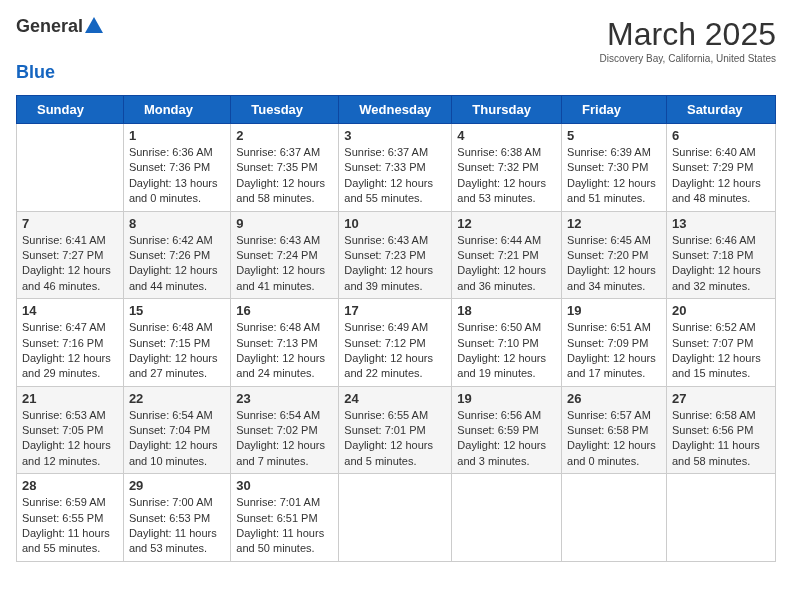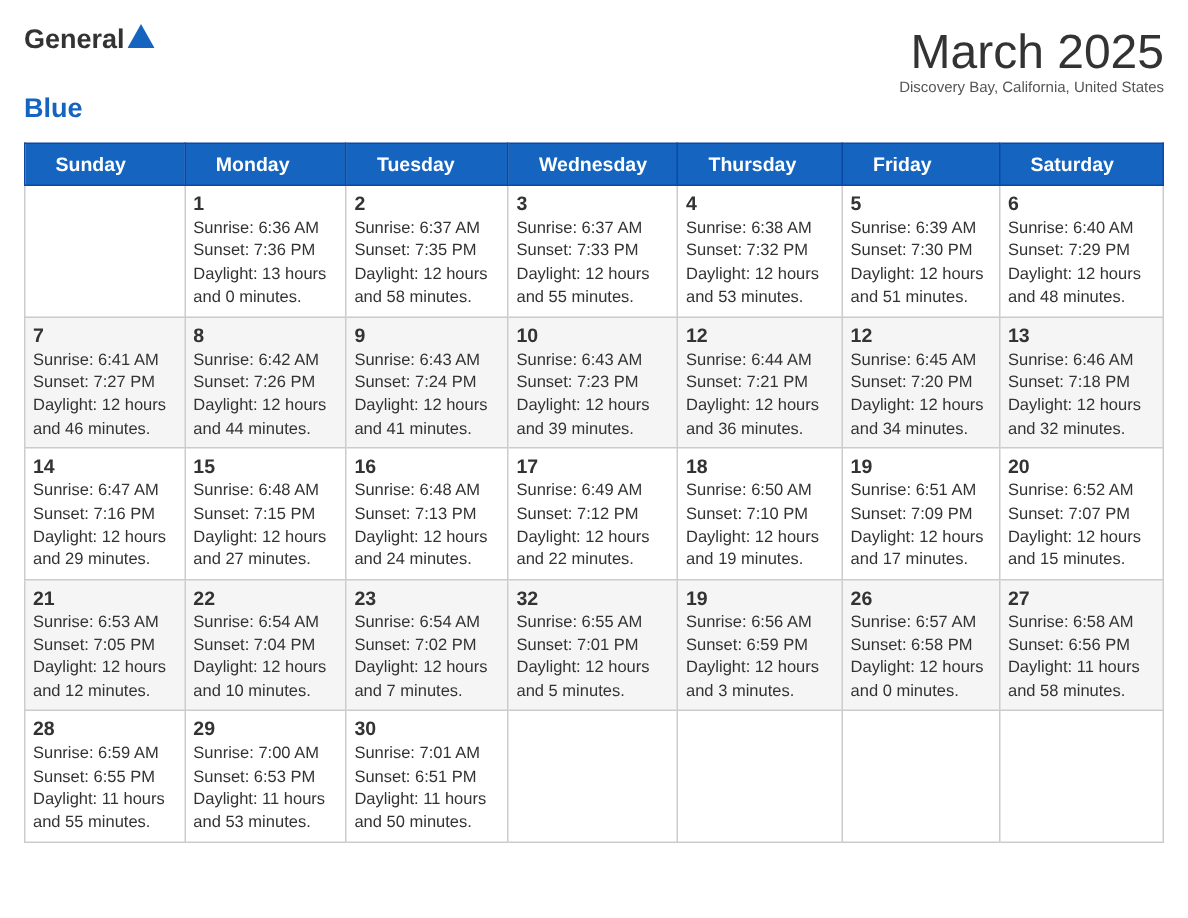--- a/index.html
+++ b/index.html
@@ -220,21 +220,21 @@
         </td>
         <td>
           <span class="day-number">22</span>
           <div class="day-info">Sunrise: 6:54 AM<br>Sunset: 7:04 PM<br>Daylight: 12 hours and 10 minutes.</div>
         </td>
         <td>
           <span class="day-number">23</span>
           <div class="day-info">Sunrise: 6:54 AM<br>Sunset: 7:02 PM<br>Daylight: 12 hours and 7 minutes.</div>
         </td>
         <td>
-          <span class="day-number">32</span>
+          <span class="day-number">24</span>
           <div class="day-info">Sunrise: 6:55 AM<br>Sunset: 7:01 PM<br>Daylight: 12 hours and 5 minutes.</div>
         </td>
         <td>
           <span class="day-number">19</span>
           <div class="day-info">Sunrise: 6:56 AM<br>Sunset: 6:59 PM<br>Daylight: 12 hours and 3 minutes.</div>
         </td>
         <td>
           <span class="day-number">26</span>
           <div class="day-info">Sunrise: 6:57 AM<br>Sunset: 6:58 PM<br>Daylight: 12 hours and 0 minutes.</div>
         </td>

